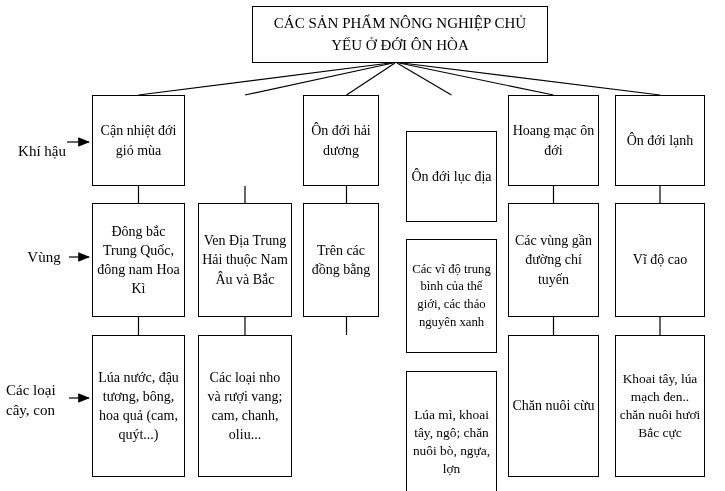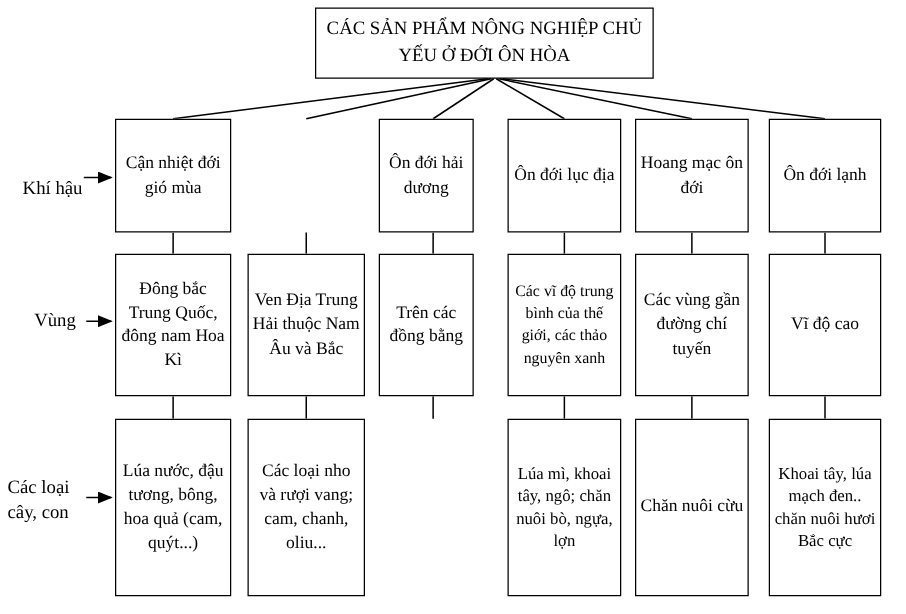--- a/index.html
+++ b/index.html
@@ -27,40 +27,40 @@
     align-items: center;
     justify-content: center;
     text-align: center;
     font-size: 14px;
     line-height: 1.36;
     padding: 2px 3px;
   }
   .title-box {
     position: absolute;
     left: 252px; top: 6px;
-    width: 271px; height: 57px;
+    width: 296px; height: 57px;
     box-sizing: border-box;
     border: 1px solid #000000;
     display: flex;
     align-items: center;
     justify-content: center;
     text-align: center;
     font-size: 15px;
     line-height: 1.45;
     padding: 2px 8px;
   }
   
   .r1 { top: 95px;  height: 91px; }
   .r2 { top: 203px; height: 114px; }
   .r3 { top: 335px; height: 142px; }
   
   .c1 { left: 92px;  width: 93px; }
   .c2 { left: 198px; width: 94px; }
   .c3 { left: 303px; width: 76px; }
-  .c4 { left: 406px; width: 91px; }
+  .c4 { left: 406px; width: 91px; margin-top: 36px; }
   .c5 { left: 508px; width: 91px; }
   .c6 { left: 615px; width: 90px; }
   .sm  { font-size: 12.7px; line-height: 1.38; }
   .med { font-size: 13.4px; }
   .lbl {
     position: absolute;
     font-size: 15px;
     line-height: 1.3;
     white-space: nowrap;
   }

